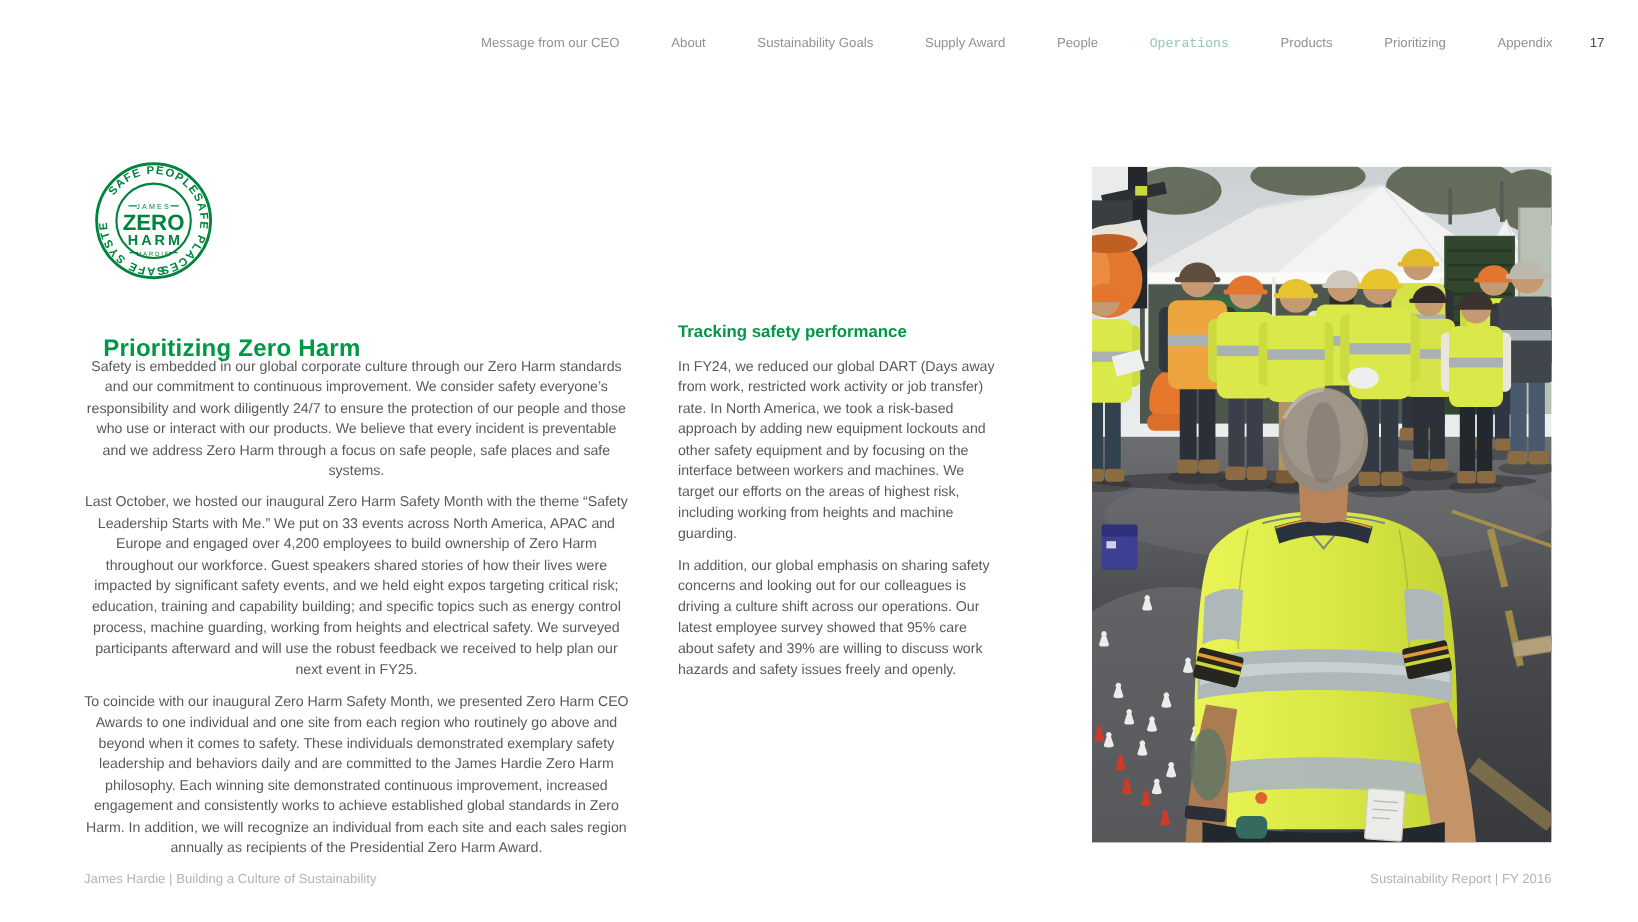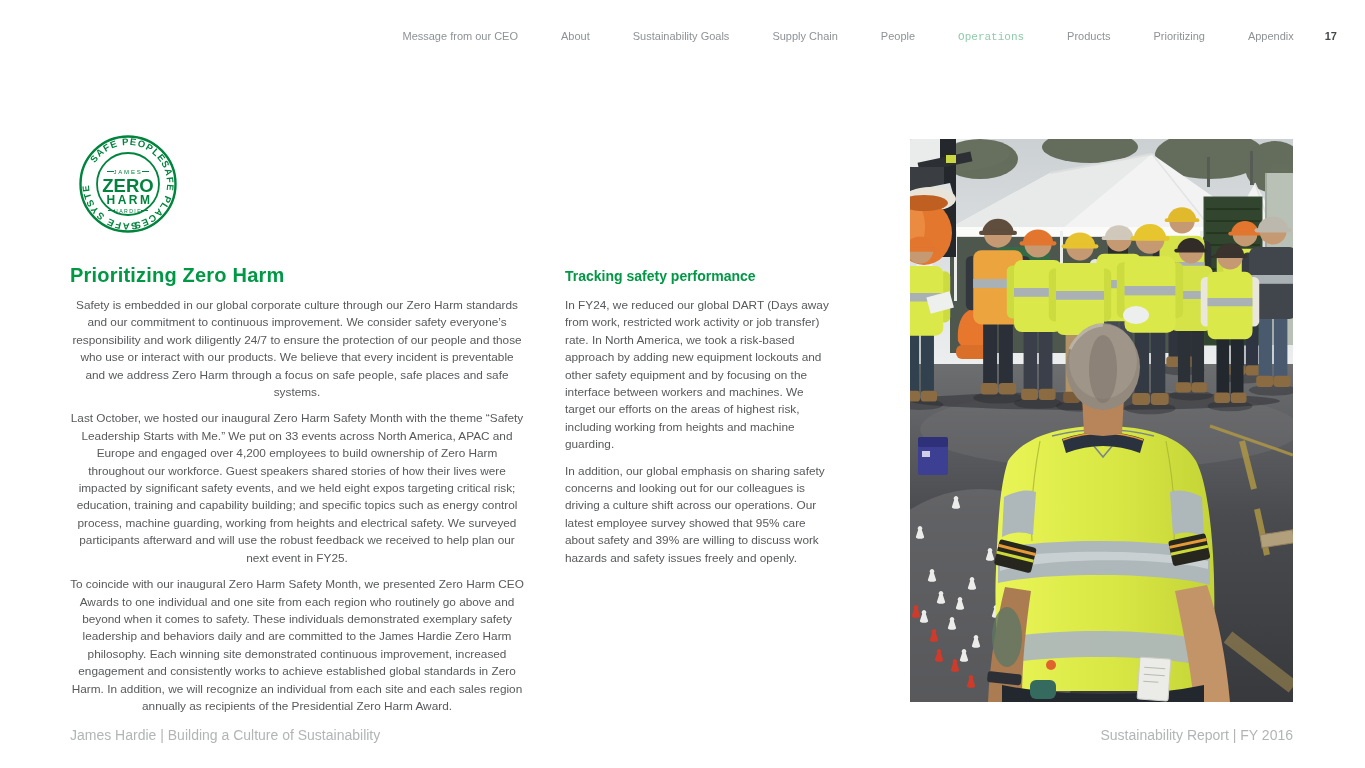--- a/index.html
+++ b/index.html
@@ -10,49 +10,49 @@
     color:#58595b;
   }
   
   .nav{
     position:absolute;top:30px;right:28px;
     display:flex;gap:23px;align-items:baseline;
     font-size:11px;color:#8e9295;white-space:nowrap;
   }
   .nav-item{cursor:pointer;padding-left:20px;}
   .nav-item--active{color:#8fcbaa;font-family:Liberation Mono, monospace;}
-  .nav-page{font-weight:bold;color:#46494b;margin-left:8px;}
+  .nav-page{font-weight:normal;color:#46494b;margin-left:8px;}
   
   .logo{position:absolute;left:78px;top:134px;width:100px;height:100px;}
   
   .heading-main{
-    position:absolute;left:70px;top:264px;margin:0;
+    position:absolute;left:70px;top:264px;margin:16px;
     font-size:20px;font-weight:bold;color:#009845;letter-spacing:.2px;
   }
   .col-left{position:absolute;left:70px;top:297px;width:454px;text-align:center;}
   .col-right{position:absolute;left:565px;top:268px;width:270px;}
   .heading-sub{margin:0 0 13px 0;font-size:14px;font-weight:bold;color:#009845;}
   p.body{margin:0 0 9px 0;font-size:11.8px;line-height:17.4px;color:#58595b;}
   
   .photo{position:absolute;left:910px;top:139px;width:383px;height:563px;display:block;}
   
   .footer{
     position:absolute;top:727px;left:70px;width:1223px;
     display:flex;justify-content:space-between;
-    font-size:14px;color:#b2b4b5;
+    font-size:11px;color:#b2b4b5;
   }
 </style>
 </head>
 <body>
 
 <nav class="nav">
   <span class="nav-item">Message from our CEO</span>
   <span class="nav-item">About</span>
   <span class="nav-item">Sustainability Goals</span>
-  <span class="nav-item">Supply Chain</span>
+  <span class="nav-item">Supply Award</span>
   <span class="nav-item">People</span>
   <span class="nav-item nav-item--active">Operations</span>
   <span class="nav-item">Products</span>
   <span class="nav-item">Prioritizing</span>
   <span class="nav-item">Appendix</span>
   <span class="nav-page">17</span>
 </nav>
 
 <svg class="logo" viewBox="0 0 100 100" aria-hidden="true">
   <defs>

